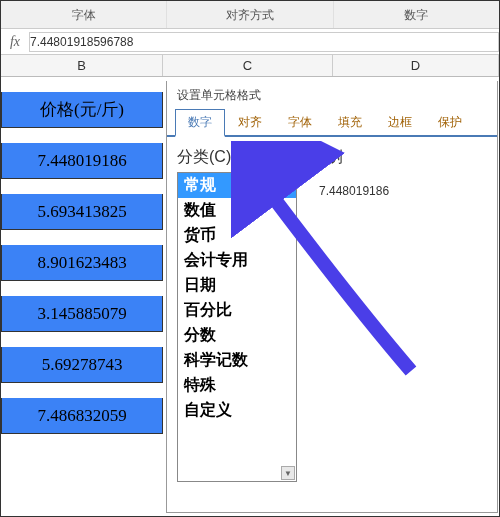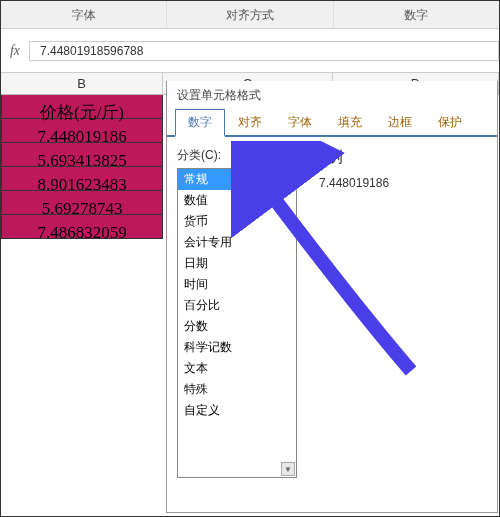--- a/index.html
+++ b/index.html
@@ -2,53 +2,53 @@
 <html><head>
 <meta charset="utf-8">
 <style>
   * { box-sizing: border-box; margin: 0; padding: 0; }
   body { font-family: "Microsoft YaHei", Arial, sans-serif; font-size: 12px; background: #fff; width: 500px; height: 517px; overflow: hidden; position: relative; border: 1px solid #333; }
   
   .ribbon-bar { height: 28px; background: #f0f0f0; display: flex; border-bottom: 1px solid #ccc; }
   .ribbon-group { flex: 1; text-align: center; font-size: 12px; color: #555; padding-top: 6px; border-right: 1px solid #e0e0e0; }
   .ribbon-group:last-child { border-right: none; }
   
-  .formula-bar { height: 44px; display: flex; align-items: center; border-bottom: 1px solid #ccc; background: #fff; }
+  .formula-bar { height: 26px; display: flex; align-items: center; border-bottom: 1px solid #ccc; background: #fff; }
   .formula-label { width: 28px; text-align: center; font-style: italic; color: #666; font-family: serif; font-size: 14px; }
-  .formula-input { flex: 1; height: 20px; border: 1px solid #ccc; padding: 0 10px; font-size: 12px; color: #333; display: flex; align-items: center; }
+  .formula-input { flex: 1; height: 20px; border: 1px solid #ccc; padding: 0 0; font-size: 12px; color: #333; display: flex; align-items: center; }
   
   .col-headers { height: 22px; display: flex; background: #f5f5f5; border-bottom: 1px solid #bbb; }
   .col-header { text-align: center; line-height: 22px; color: #333; border-right: 1px solid #ccc; font-size: 13px; }
   .col-b { width: 162px; }
   .col-c { width: 170px; }
   .col-d { width: 166px; }
   
   .sheet-area { display: flex; }
   .col-b-cells { width: 162px; }
-  .data-cell { height: 24px; line-height: 36px; background: #be185d; border: 1px solid #333; border-top: none; text-align: center; font-size: 17px; font-family: "SimSun", serif; color: #000; }
+  .data-cell { height: 36px; line-height: 36px; background: #3b82f6; border: 1px solid #333; border-top: none; text-align: center; font-size: 17px; font-family: "SimSun", serif; color: #000; margin-top: 15px; }
   .data-cell.header { font-size: 17px; }
   
   .dialog { position: absolute; left: 165px; top: 80px; width: 332px; height: 432px; background: #fff; border: 1px solid #999; border-top: none; }
   .dialog-title { height: 28px; line-height: 28px; padding-left: 10px; font-size: 12px; color: #444; }
   
   .tab-bar { display: flex; padding: 0 8px; border-bottom: 2px solid #4a7ab5; height: 28px; }
   .tab { padding: 4px 12px; font-size: 12px; color: #a16207; cursor: pointer; border: 1px solid transparent; }
   .tab.active { color: #4a7ab5; border: 1px solid #4a7ab5; border-bottom: 2px solid #fff; margin-bottom: -2px; background: #fff; }
   
   .dialog-body { display: flex; padding: 10px 10px 0 10px; }
-  .category-label { font-size: 12px; color: #333; margin-bottom: 4px; }
+  .category-label { font-size: 16px; color: #333; margin-bottom: 4px; }
   .category-list { width: 120px; height: 310px; border: 1px solid #888; overflow-y: auto; background: #fff; position: relative; }
   .category-list::-webkit-scrollbar { width: 16px; }
   .category-list::-webkit-scrollbar-track { background: #f0f0f0; }
   .category-list::-webkit-scrollbar-thumb { background: #c0c0c0; }
-  .cat-item { padding: 2px 6px; font-size: 12px; color: #000; cursor: pointer; }
+  .cat-item { padding: 2px 6px; font-size: 16px; color: #000; cursor: pointer; font-weight: bold; }
   .cat-item.selected { background: #3399ff; color: #fff; }
   
   .right-pane { margin-left: 14px; flex: 1; }
-  .example-label { font-size: 16px; color: #333; margin-bottom: 6px; }
+  .example-label { font-size: 16px; color: #333; margin-bottom: 14px; }
   .example-value { font-size: 12px; color: #333; padding: 2px 0 14px 8px; }
   .desc-text { font-size: 12px; color: #333; line-height: 1.5; }
   
   .arrow-svg { position: absolute; left: 230px; top: 140px; pointer-events: none; z-index: 100; }
   
   .scroll-arrow { position: absolute; right: 1px; width: 14px; height: 14px; background: #e8e8e8; border: 1px solid #aaa; display: flex; align-items: center; justify-content: center; font-size: 8px; color: #666; }
   .scroll-arrow.up { top: 1px; }
   .scroll-arrow.down { bottom: 1px; }
 </style>
 </head>
@@ -70,20 +70,21 @@
   <div class="col-header col-c">C</div>
   <div class="col-header col-d">D</div>
 </div>
 
 <div class="sheet-area">
   <div class="col-b-cells">
     <div class="data-cell header">价格(元/斤)</div>
     <div class="data-cell">7.448019186</div>
     <div class="data-cell">5.693413825</div>
     <div class="data-cell">8.901623483</div>
+    <div class="data-cell">3.145885079</div>
     <div class="data-cell">5.69278743</div>
     <div class="data-cell">7.486832059</div>
   </div>
 </div>
 
 <div class="dialog">
   <div class="dialog-title">设置单元格格式</div>
   <div class="tab-bar">
     <div class="tab active">数字</div>
     <div class="tab">对齐</div>
@@ -94,25 +95,23 @@
   </div>
   <div class="dialog-body">
     <div>
       <div class="category-label">分类(C):</div>
       <div class="category-list">
         <div class="cat-item selected">常规</div>
         <div class="cat-item">数值</div>
         <div class="cat-item">货币</div>
         <div class="cat-item">会计专用</div>
         <div class="cat-item">日期</div>
-        <div class="cat-item">时间</div>
         <div class="cat-item">百分比</div>
         <div class="cat-item">分数</div>
         <div class="cat-item">科学记数</div>
-        <div class="cat-item">文本</div>
         <div class="cat-item">特殊</div>
         <div class="cat-item">自定义</div>
         <div class="scroll-arrow up">▲</div>
         <div class="scroll-arrow down">▼</div>
       </div>
     </div>
     <div class="right-pane">
       <div class="example-label">示例</div>
       <div class="example-value">7.448019186</div>
     </div>

